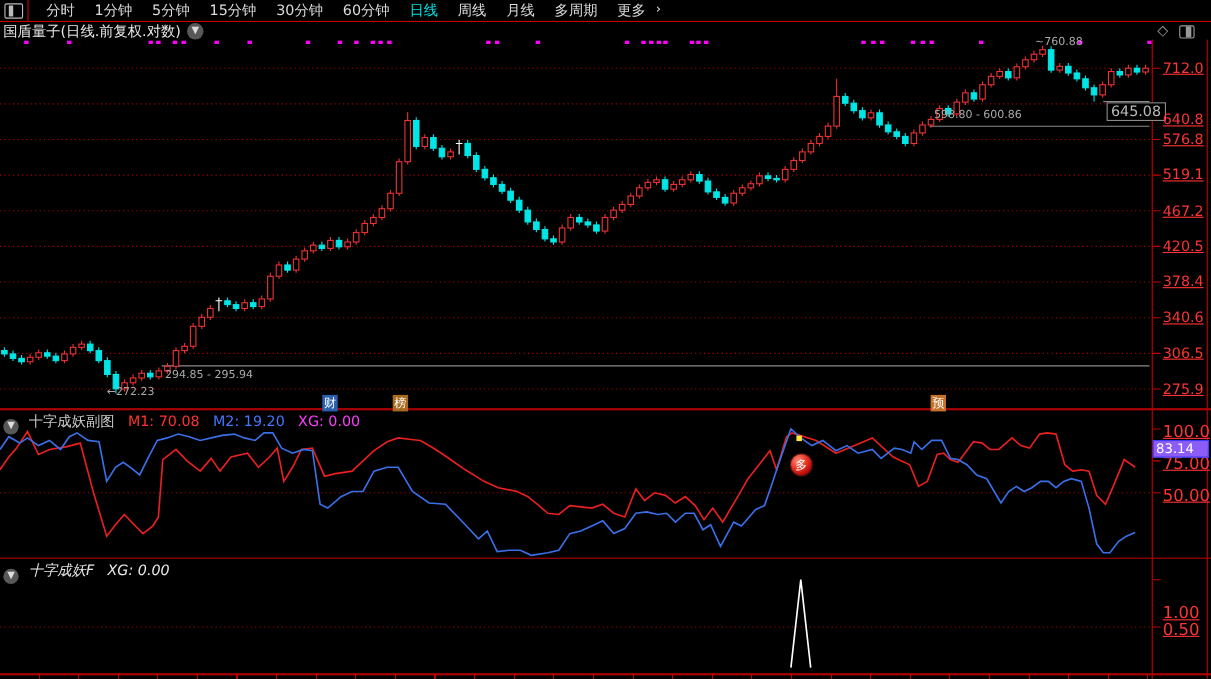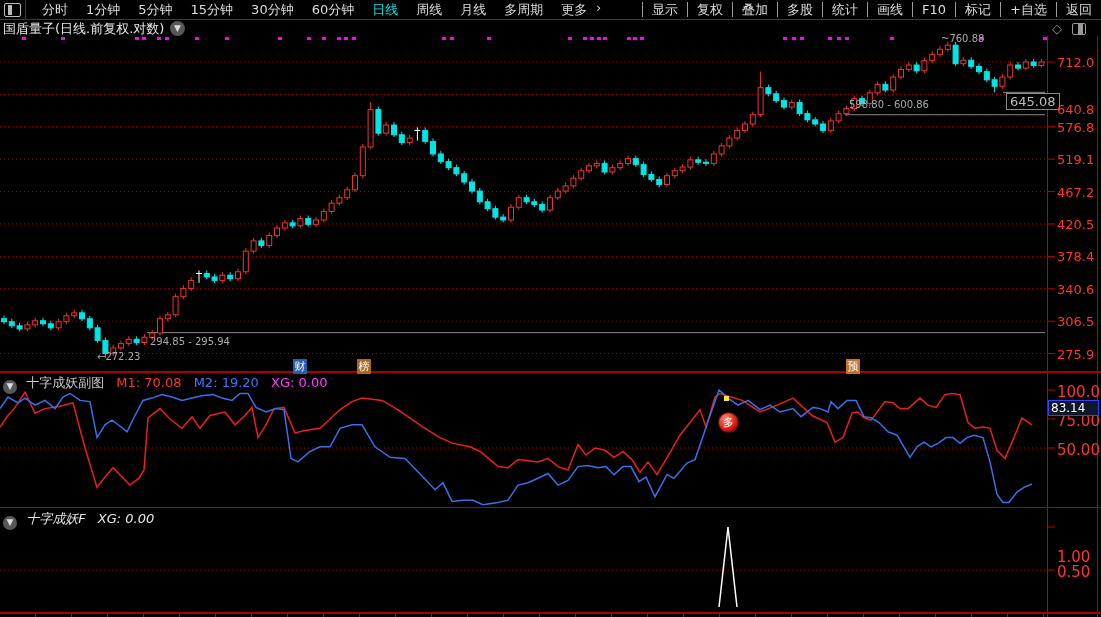--- a/index.html
+++ b/index.html
@@ -29,23 +29,23 @@
   #diamond-icon{position:absolute;left:1052px;top:1px;color:#999;font-size:13px;}
   #panes-icon{position:absolute;left:1072px;top:3px;width:12px;height:10px;border:1px solid #999;border-radius:2px;}
   #panes-icon::after{content:"";position:absolute;left:5px;top:0;bottom:0;width:5px;background:#999;}
   
   .vline{position:absolute;width:1px;background:#c40000;}
   .hline{position:absolute;height:2px;background:#ab0000;left:0;width:1101px;}
   #bottom-ticks{position:absolute;left:0;top:613px;width:1047px;height:4px;
      background:repeating-linear-gradient(90deg,transparent 0 35px,#c40000 35px 36px);}
   svg{position:absolute;left:0;display:block;}
   
-  .ax-label{position:absolute;left:1057px;color:#ff3434;font-size:13px;}
+  .ax-label{position:absolute;left:1057px;color:#ff3434;font-size:13px;text-decoration:underline;}
   .panel-ax{font-size:15px;}
-  #value-box{position:absolute;left:1048px;top:400px;width:47px;height:14px;background:#0f172a;
+  #value-box{position:absolute;left:1048px;top:400px;width:47px;height:14px;background:#8b5cf6;
              border:1px solid #3c3cff;color:#fff;font-size:12px;line-height:14px;padding-left:2px;}
   
   .ann{position:absolute;color:#aaa;font-size:10px;white-space:nowrap;}
   #ann-645{border:1px solid #8a8a8a;background:#000;padding:0 3px;font-size:13px;color:#bbb;}
   .wm-badge{position:absolute;width:14px;height:15px;color:#fff;font-size:11px;line-height:15px;
             text-align:center;top:359px;}
   
   .p-head{position:absolute;left:0;font-size:13px;white-space:nowrap;}
   .p-head .t{color:#c8c8c8;margin-left:5px;}
   #p1-m1{color:#ff3333;margin-left:8px;} #p1-m2{color:#4477ff;margin-left:8px;}
@@ -71,32 +71,20 @@
       <span class="menu-item">15分钟</span>
       <span class="menu-item">30分钟</span>
       <span class="menu-item">60分钟</span>
       <span class="menu-item active">日线</span>
       <span class="menu-item">周线</span>
       <span class="menu-item">月线</span>
       <span class="menu-item">多周期</span>
       <span class="menu-item">更多</span>
       <span id="more-chevron">›</span>
     </nav>
-  <div id="right-menu">
-      <span class="rbtn">显示</span>
-      <span class="rbtn">复权</span>
-      <span class="rbtn">叠加</span>
-      <span class="rbtn">多股</span>
-      <span class="rbtn">统计</span>
-      <span class="rbtn">画线</span>
-      <span class="rbtn">F10</span>
-      <span class="rbtn">标记</span>
-      <span class="rbtn">+自选</span>
-      <span class="rbtn">返回</span>
-    </div>
 </div>
 
 <div id="title-row">
   <span id="page-title">国盾量子(日线.前复权.对数)</span>
   <span id="title-dd" class="circ-icon">▼</span>
   <span id="diamond-icon">◇</span>
   <span id="panes-icon"></span>
 </div>
 
 <div class="vline" style="left:1047px;top:36px;height:581px;"></div>

